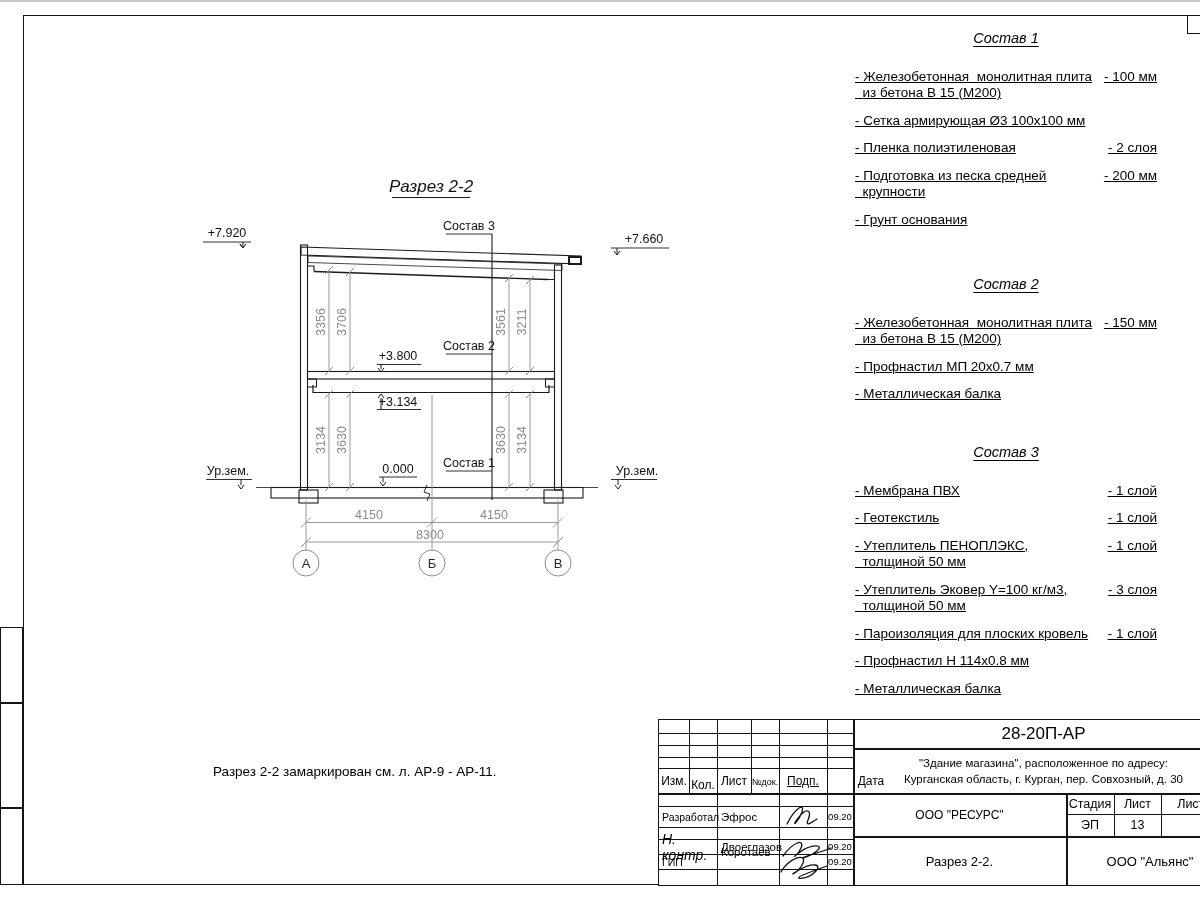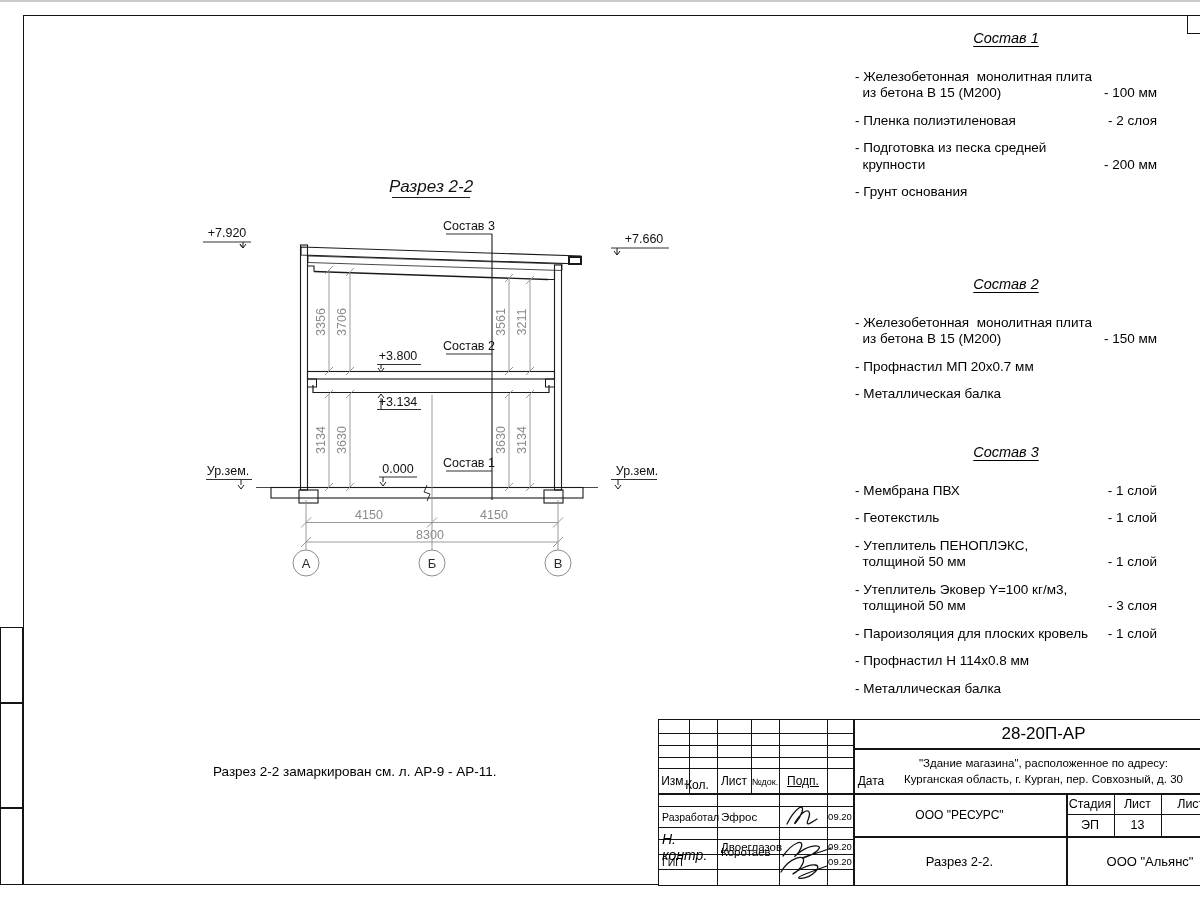--- a/index.html
+++ b/index.html
@@ -7,21 +7,21 @@
         font-family:"Liberation Sans",sans-serif;color:#000;}
   .edge-top{position:absolute;left:0;top:0;width:1200px;height:2px;background:#c9c9c9;}
   .frame{position:absolute;left:23px;top:15px;width:1195px;height:870px;border:1.6px solid #141414;box-sizing:border-box;}
   .corner-box{position:absolute;left:1187px;top:15px;width:30px;height:19px;border:1.4px solid #141414;box-sizing:border-box;background:#fff;}
   .side-cell{position:absolute;left:0;width:23px;border:1.2px solid #141414;box-sizing:border-box;background:#fff;}
 
   
   .comp{position:absolute;left:855px;width:302px;font-size:13.5px;line-height:16.5px;}
   .comp h3{margin:0 0 22px 0;text-align:center;font-size:14.5px;font-style:italic;font-weight:normal;}
   .comp h3 span{text-decoration:underline;text-underline-offset:3px;}
-  .comp .row{display:flex;align-items:flex-end;margin-bottom:11px;}
+  .comp .row{display:flex;margin-bottom:11px;text-decoration:underline;}
   .comp .nm{white-space:pre-wrap;}
   .comp .val{margin-left:auto;white-space:nowrap;padding-left:6px;}
 
   .note{position:absolute;left:213px;top:764px;font-size:13.5px;}
 
   
   #tb{position:absolute;left:658px;top:719px;width:575px;height:167px;border:1.6px solid #141414;box-sizing:border-box;background:#fff;}
   #tb .vl,#tb .hl{position:absolute;background:#141414;}
   #tb .vl{width:1px;}
   #tb .hl{height:1px;}
@@ -207,20 +207,24 @@
   </svg>
 
   <div class="comp" style="top:30px;">
     <h3><span>Состав 1</span></h3>
     <div class="row">
         <span class="nm">- Железобетонная  монолитная плита
   из бетона В 15 (М200)</span>
         <span class="val">- 100 мм</span>
       </div>
     <div class="row">
+        <span class="nm">- Сетка армирующая Ø3 100х100 мм</span>
+        <span class="val"></span>
+      </div>
+    <div class="row">
         <span class="nm">- Пленка полиэтиленовая</span>
         <span class="val">-  2 слоя</span>
       </div>
     <div class="row">
         <span class="nm">- Подготовка из песка средней
   крупности</span>
         <span class="val">- 200 мм</span>
       </div>
     <div class="row">
         <span class="nm">- Грунт основания</span>
@@ -303,21 +307,21 @@
     <div class="hl" style="top:119px;left:0;width:194px;"></div>
     <div class="hl" style="top:134px;left:0;width:194px;"></div>
     <div class="hl" style="top:149px;left:0;width:194px;"></div>
 
     <div class="hl b" style="top:28px;left:194px;width:381px;"></div>
     <div class="hl b" style="top:73px;left:194px;width:381px;"></div>
     <div class="hl" style="top:94px;left:407px;width:168px;"></div>
     <div class="hl b" style="top:116px;left:194px;width:381px;"></div>
 
     <div class="cell" style="left:0;top:48px;width:30px;height:25px;font-size:12px;">Изм.</div>
-    <div class="cell" style="left:24px;top:48px;width:28px;height:34px;font-size:12px;">Кол.</div>
+    <div class="cell" style="left:30px;top:48px;width:28px;height:34px;font-size:12px;">Кол.</div>
     <div class="cell" style="left:58px;top:48px;width:34px;height:25px;font-size:12px;">Лист</div>
     <div class="cell" style="left:92px;top:48px;width:28px;height:28px;font-size:9px;">№док.</div>
     <div class="cell" style="left:120px;top:48px;width:48px;height:25px;font-size:12px;text-decoration:underline;">Подп.</div>
     <div class="cell" style="left:168px;top:48px;width:26px;height:25px;font-size:12px;padding-left:44px;">Дата</div>
 
     <div class="cell left" style="left:3px;top:86px;width:55px;height:21px;font-size:10.5px;">Разработал</div>
     <div class="cell left" style="left:62px;top:86px;width:58px;height:21px;font-size:11.5px;">Эфрос</div>
     <div class="cell" style="left:168px;top:86px;width:26px;height:21px;font-size:9.5px;">09.20</div>
     <div class="cell left" style="left:3px;top:119px;width:55px;height:15px;font-size:14px;font-style:italic;">Н. контр.</div>
     <div class="cell left" style="left:62px;top:119px;width:58px;height:15px;font-size:11.5px;">Двоеглазов</div>

